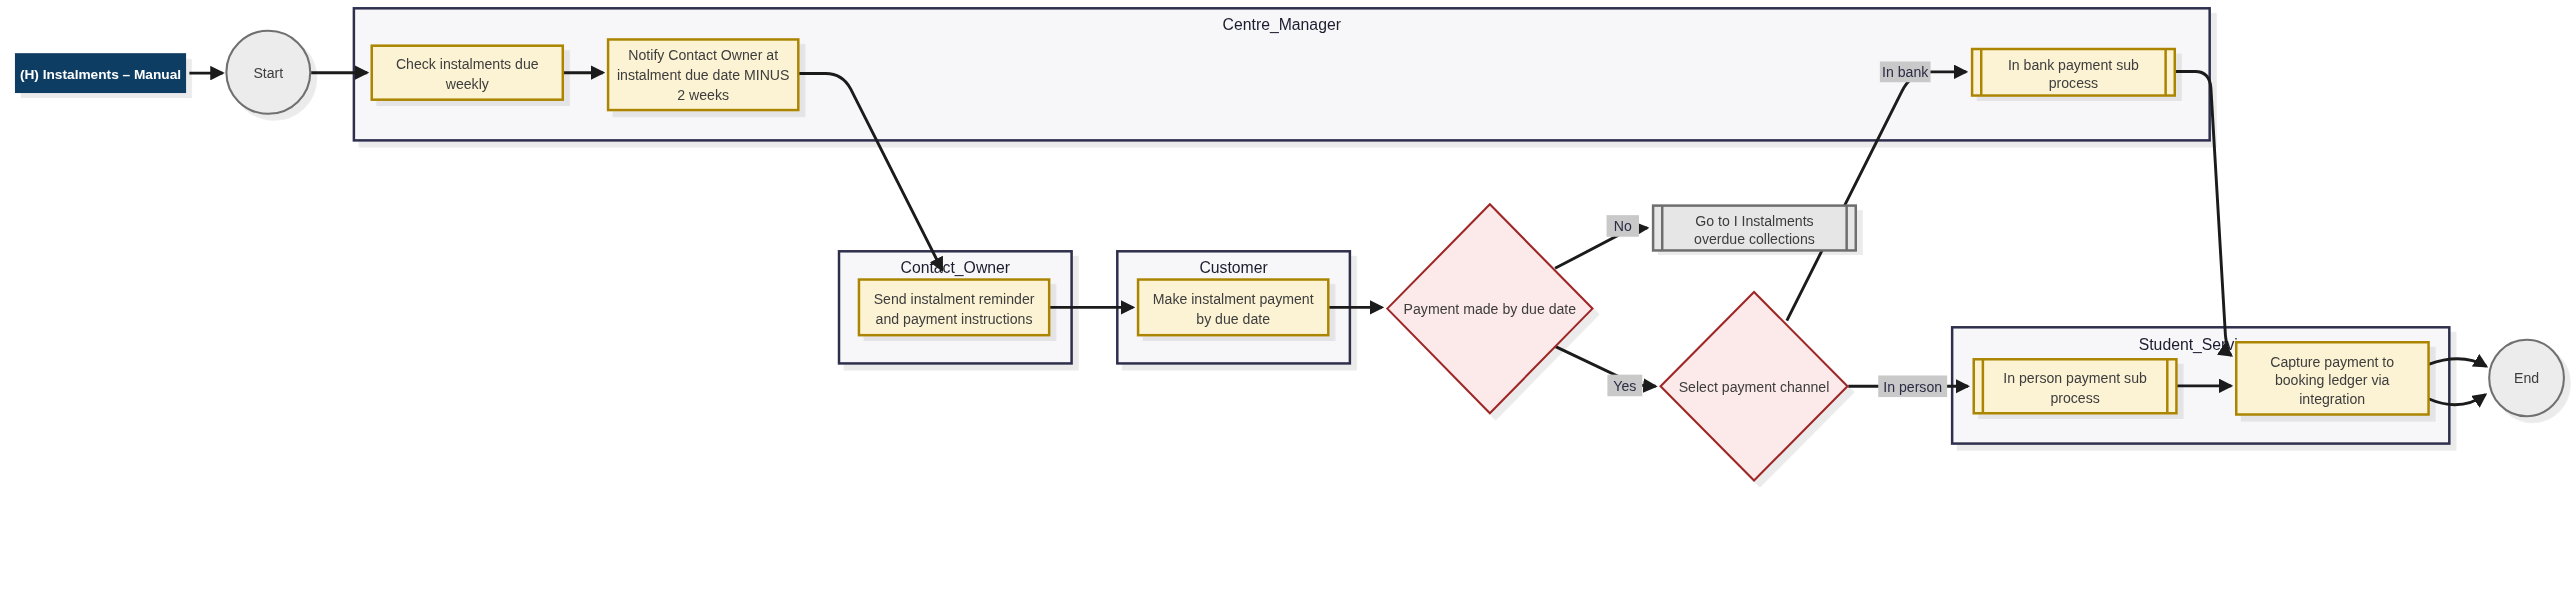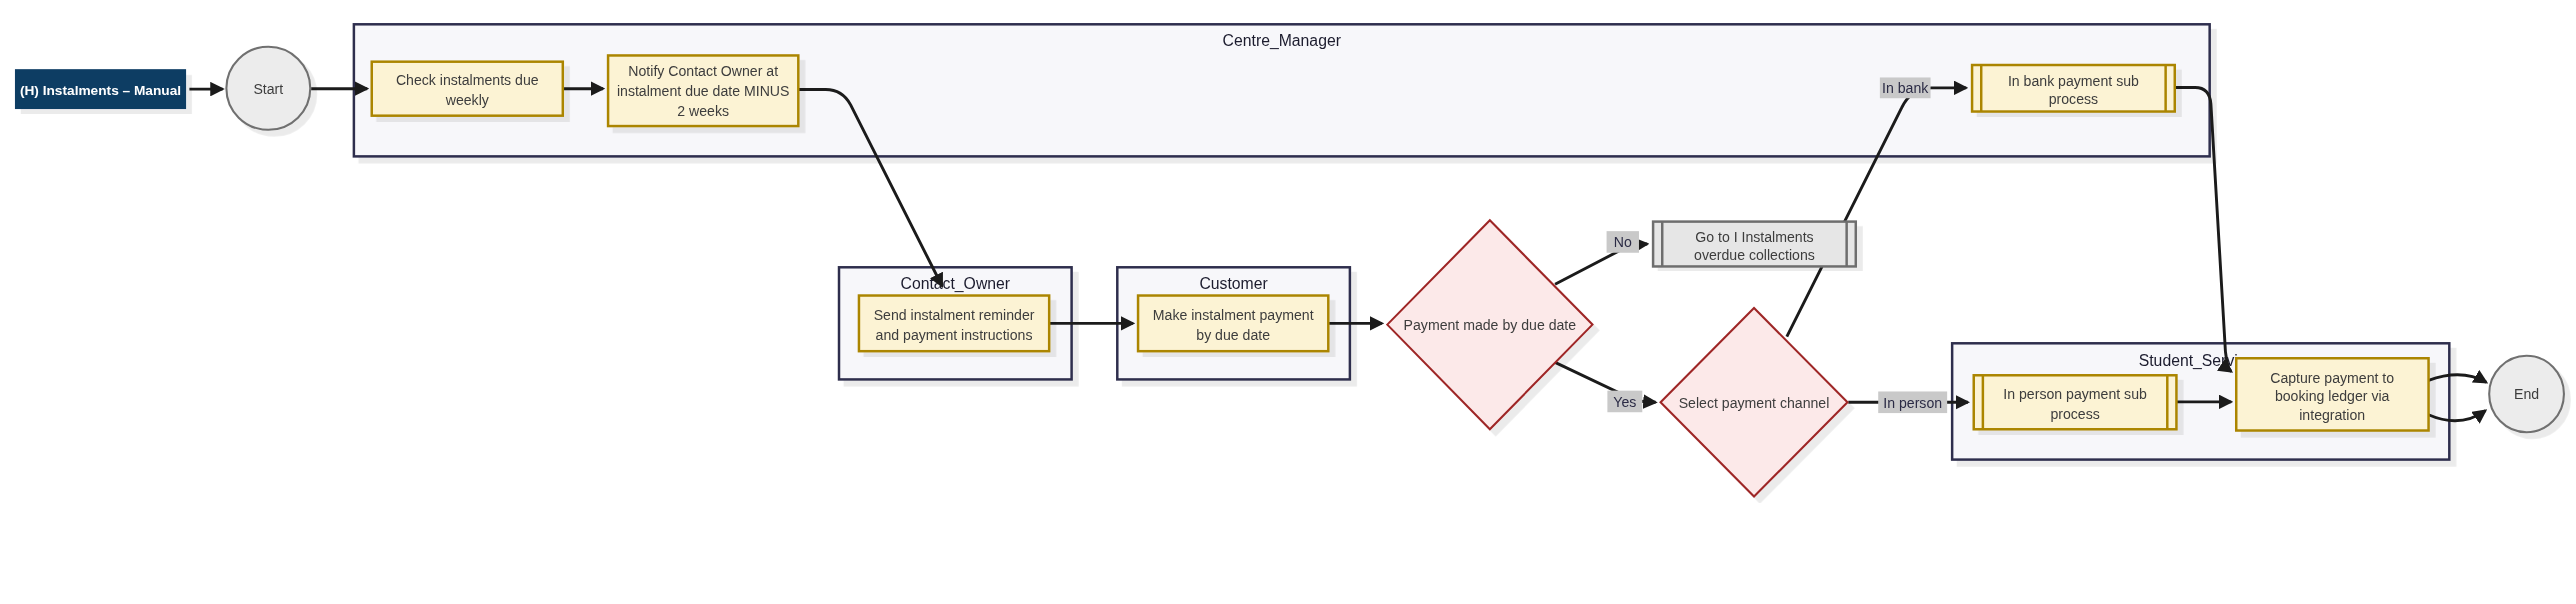--- a/index.html
+++ b/index.html
@@ -1,16 +1,16 @@
 <!DOCTYPE html>
 <html style="font-size:8.2px"><head>
 <meta charset="utf-8">
 <style>
   html,body{margin:0;padding:0;background:#ffffff;}
-  .canvas{width:100%;margin-top:16px;}
+  .canvas{width:100%;}
   svg{display:block;width:100%;height:auto;font-family:"Liberation Sans",sans-serif;}
   .lane{fill:#f7f7fa;stroke:#2e2e4d;stroke-width:6;}
   .lane-title{font-size:38px;fill:#1c1c2e;text-anchor:middle;}
   .task{fill:#fcf3d4;stroke:#ab8500;stroke-width:6;}
   .subbar{stroke:#ab8500;stroke-width:6;}
   .linkbox{fill:#e6e6e6;stroke:#6e6e6e;stroke-width:6;}
   .linkbar{stroke:#6e6e6e;stroke-width:6;}
   .decision{fill:#fce9e9;stroke:#9e2626;stroke-width:5;}
   .terminal{fill:#ececec;stroke:#707070;stroke-width:5;}
   .node-text{font-size:34px;fill:#3d3d3d;text-anchor:middle;}

